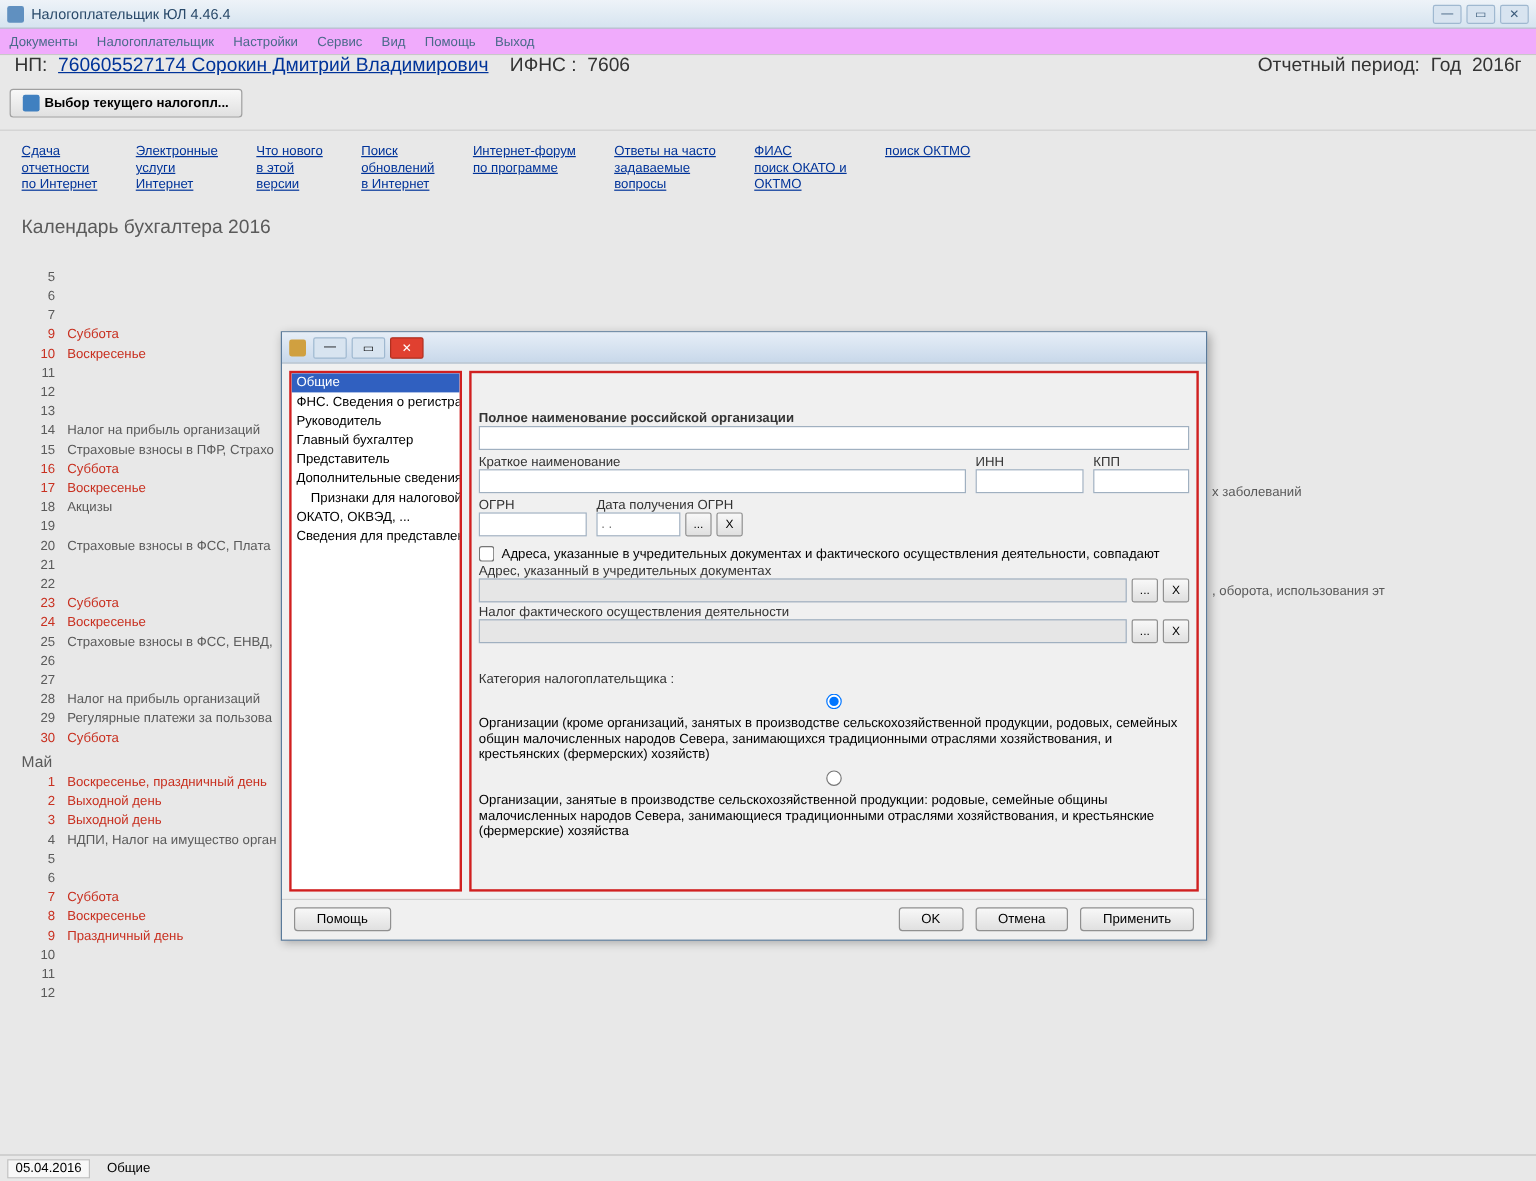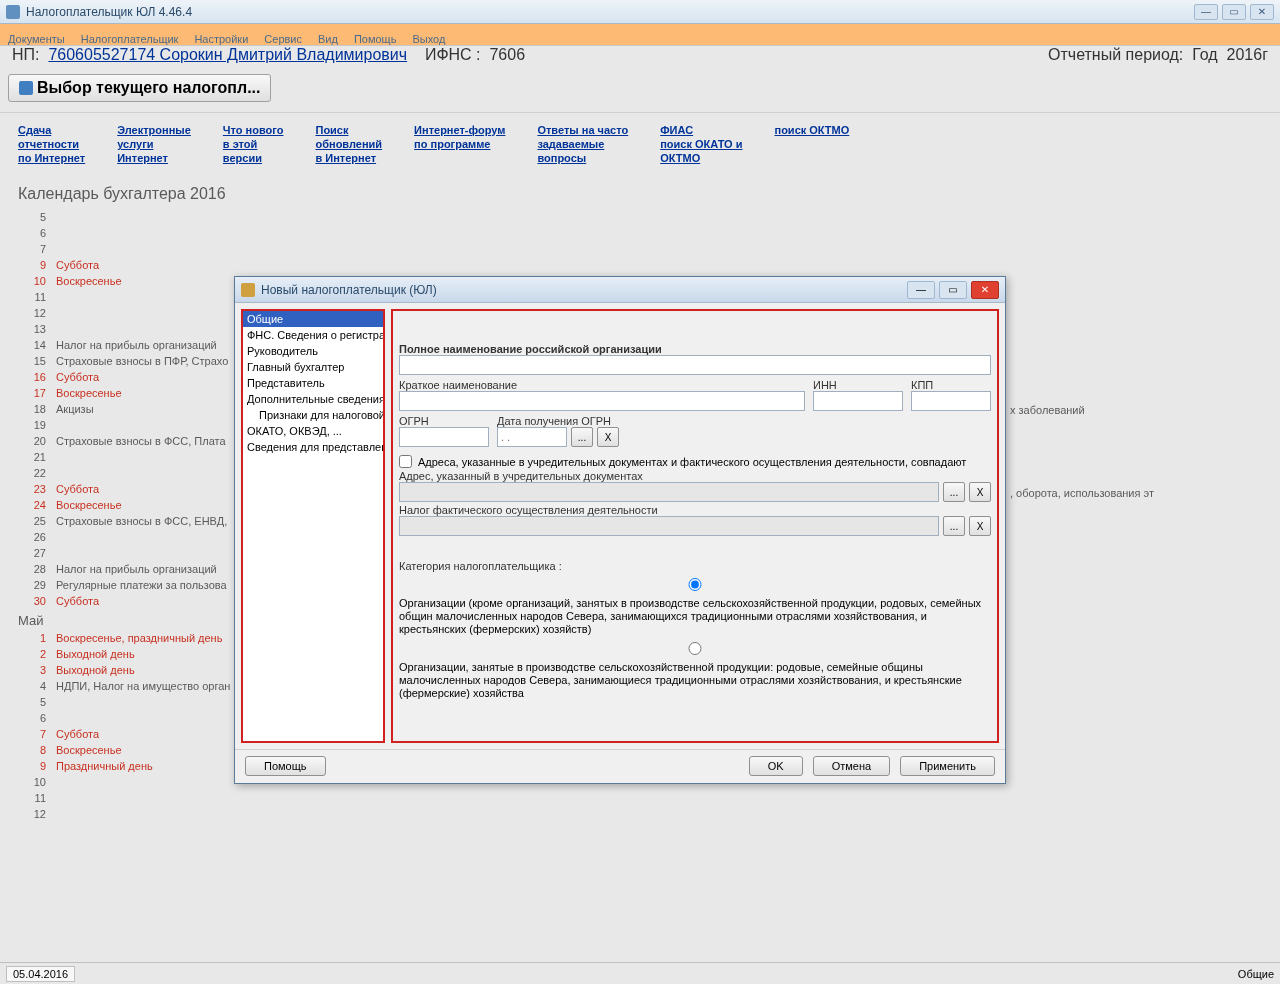--- a/index.html
+++ b/index.html
@@ -2,32 +2,32 @@
 <html><head>
 <meta charset="utf-8">
 <style>
 * { box-sizing: border-box; margin: 0; padding: 0; }
 body { font-family: Tahoma, Arial, sans-serif; font-size: 11px; background: #e8e8e8; width: 1280px; height: 984px; overflow: hidden; position: relative; }
 .titlebar { background: linear-gradient(#eef3f8, #d6e4f0); height: 24px; border-bottom: 1px solid #a8b8c8; display: flex; align-items: center; padding: 0 6px; }
 .titlebar-icon { width: 14px; height: 14px; background: #6090c0; border-radius: 2px; margin-right: 6px; }
 .titlebar-text { color: #2a4a6a; font-size: 12px; flex: 1; }
 .win-btns { display: flex; gap: 4px; }
 .win-btn { width: 24px; height: 16px; background: #d8e4f0; border: 1px solid #9fb8d0; border-radius: 2px; display: flex; align-items: center; justify-content: center; font-size: 10px; color: #3a5a7a; cursor: pointer; }
-.menubar { background: #fdba74; height: 22px; border-bottom: 1px solid #c8c8c8; display: flex; align-items: flex-end; padding: 0 8px; gap: 16px; }
+.menubar { background: #f0abfc; height: 22px; border-bottom: 1px solid #c8c8c8; display: flex; align-items: center; padding: 0 8px; gap: 16px; }
 .menu-item { color: #4a6a8a; cursor: pointer; }
 .infobar { background: #e8e8e8; height: 22px; display: flex; padding: 0 12px; font-size: 16px; color: #333; }
 .infobar a { color: #003399; text-decoration: underline; }
 .infobar .right { margin-left: auto; }
 .toolbar { background: #e8e8e8; padding: 6px 8px 10px; border-bottom: 1px solid #d0d0d0; }
-.tb-btn { display: inline-flex; align-items: center; gap: 4px; padding: 4px 10px; background: linear-gradient(#f8f8f8, #e0e0e0); border: 1px solid #a0a0a0; border-radius: 3px; font-size: 16px; font-weight: bold; cursor: pointer; }
+.tb-btn { display: inline-flex; align-items: center; gap: 4px; padding: 4px 10px; background: linear-gradient(#f8f8f8, #e0e0e0); border: 1px solid #a0a0a0; border-radius: 3px; font-size: 11px; font-weight: bold; cursor: pointer; }
 .tb-btn .ico { width: 14px; height: 14px; background: #4080c0; border-radius: 2px; }
 .links-row { display: flex; gap: 32px; padding: 10px 18px; }
-.link-col a { display: block; color: #003399; text-decoration: underline; line-height: 14px; font-weight: bold; }
+.link-col a { display: block; color: #003399; text-decoration: underline; line-height: 14px; }
 .content { padding: 10px 18px; }
-.cal-title { font-size: 16px; color: #5a5a5a; margin-bottom: 6px; }
+.cal-title { font-size: 16px; color: #5a5a5a; margin-bottom: 24px; }
 .month { font-size: 13px; color: #5a5a5a; margin: 4px 0 2px; }
 .day-row { display: flex; align-items: baseline; line-height: 16px; }
 .day-num { width: 28px; text-align: right; margin-right: 10px; color: #5a5a5a; }
 .day-red .day-num, .day-red .day-text { color: #c83020; }
 .day-text { color: #5a5a5a; white-space: nowrap; }
 .dialog { position: absolute; left: 234px; top: 276px; width: 772px; height: 508px; background: #f0f0f0; border: 1px solid #5a7a9a; box-shadow: 2px 2px 8px rgba(0,0,0,0.3); }
 .dlg-title { background: linear-gradient(#e6eef7, #c8d8ea); height: 26px; display: flex; align-items: center; padding: 0 6px; border-bottom: 1px solid #a8b8c8; }
 .dlg-title .ico { width: 14px; height: 14px; background: #d0a040; border-radius: 2px; margin-right: 6px; }
 .dlg-title-text { color: #2a4a6a; font-size: 12px; flex: 1; }
 .dlg-win-btns { display: flex; gap: 4px; }
@@ -46,21 +46,21 @@
 .row { display: flex; gap: 8px; margin-top: 2px; }
 .col { display: flex; flex-direction: column; }
 .sbtn { width: 22px; height: 20px; background: linear-gradient(#f8f8f8,#e0e0e0); border: 1px solid #909090; border-radius: 2px; font-size: 10px; cursor: pointer; display: flex; align-items: center; justify-content: center; }
 .chk-row { display: flex; align-items: center; gap: 6px; margin-top: 8px; }
 .radio-row { display: flex; gap: 6px; margin-top: 4px; flex-direction: column; }
 .radio-row input { margin-top: 2px; flex-shrink: 0; }
 .radio-row label { font-size: 11px; line-height: 13px; }
 .dlg-foot { display: flex; align-items: center; padding: 6px 10px; border-top: 1px solid #d0d0d0; }
 .dbtn { padding: 3px 18px; background: linear-gradient(#f8f8f8,#e0e0e0); border: 1px solid #909090; border-radius: 3px; font-size: 11px; cursor: pointer; }
 .dlg-foot .right-btns { margin-left: auto; display: flex; gap: 10px; }
-.statusbar { position: absolute; bottom: 0; left: 0; right: 0; height: 22px; background: #e8e8e8; border-top: 1px solid #c0c0c0; display: flex; align-items: center; padding: 0 6px; gap: 4px; justify-content: space-between; }
+.statusbar { position: absolute; bottom: 0; left: 0; right: 0; height: 22px; background: #e8e8e8; border-top: 1px solid #c0c0c0; display: flex; align-items: center; padding: 0 6px; gap: 14px; }
 .statusbar .cell { border: 1px solid #c0c0c0; padding: 1px 6px; background: #f8f8f8; }
 </style>
 </head>
 <body>
 
 <div class="titlebar">
   <div class="titlebar-icon"></div>
   <div class="titlebar-text">Налогоплательщик ЮЛ 4.46.4</div>
   <div class="win-btns">
     <div class="win-btn">—</div>
@@ -292,21 +292,20 @@
         <span class="day-text"></span>
       </div>
     </div>
   <div style="position:absolute; left:1010px; top:404px; color:#5a5a5a;">х заболеваний</div>
   <div style="position:absolute; left:1010px; top:487px; color:#5a5a5a;">, оборота, использования эт</div>
 </div>
 
 <div class="dialog">
   <div class="dlg-title">
     <div class="ico"></div>
-    <div class="dlg-title-text">Новый налогоплательщик (ЮЛ)</div>
     <div class="dlg-win-btns">
       <div class="dlg-win-btn">—</div>
       <div class="dlg-win-btn">▭</div>
       <div class="dlg-win-btn close">✕</div>
     </div>
   </div>
   <div class="dlg-body">
     <div class="nav-list" id="nav-list">
         <div class="nav-item sel">Общие</div>
         <div class="nav-item">ФНС. Сведения о регистрац</div>

